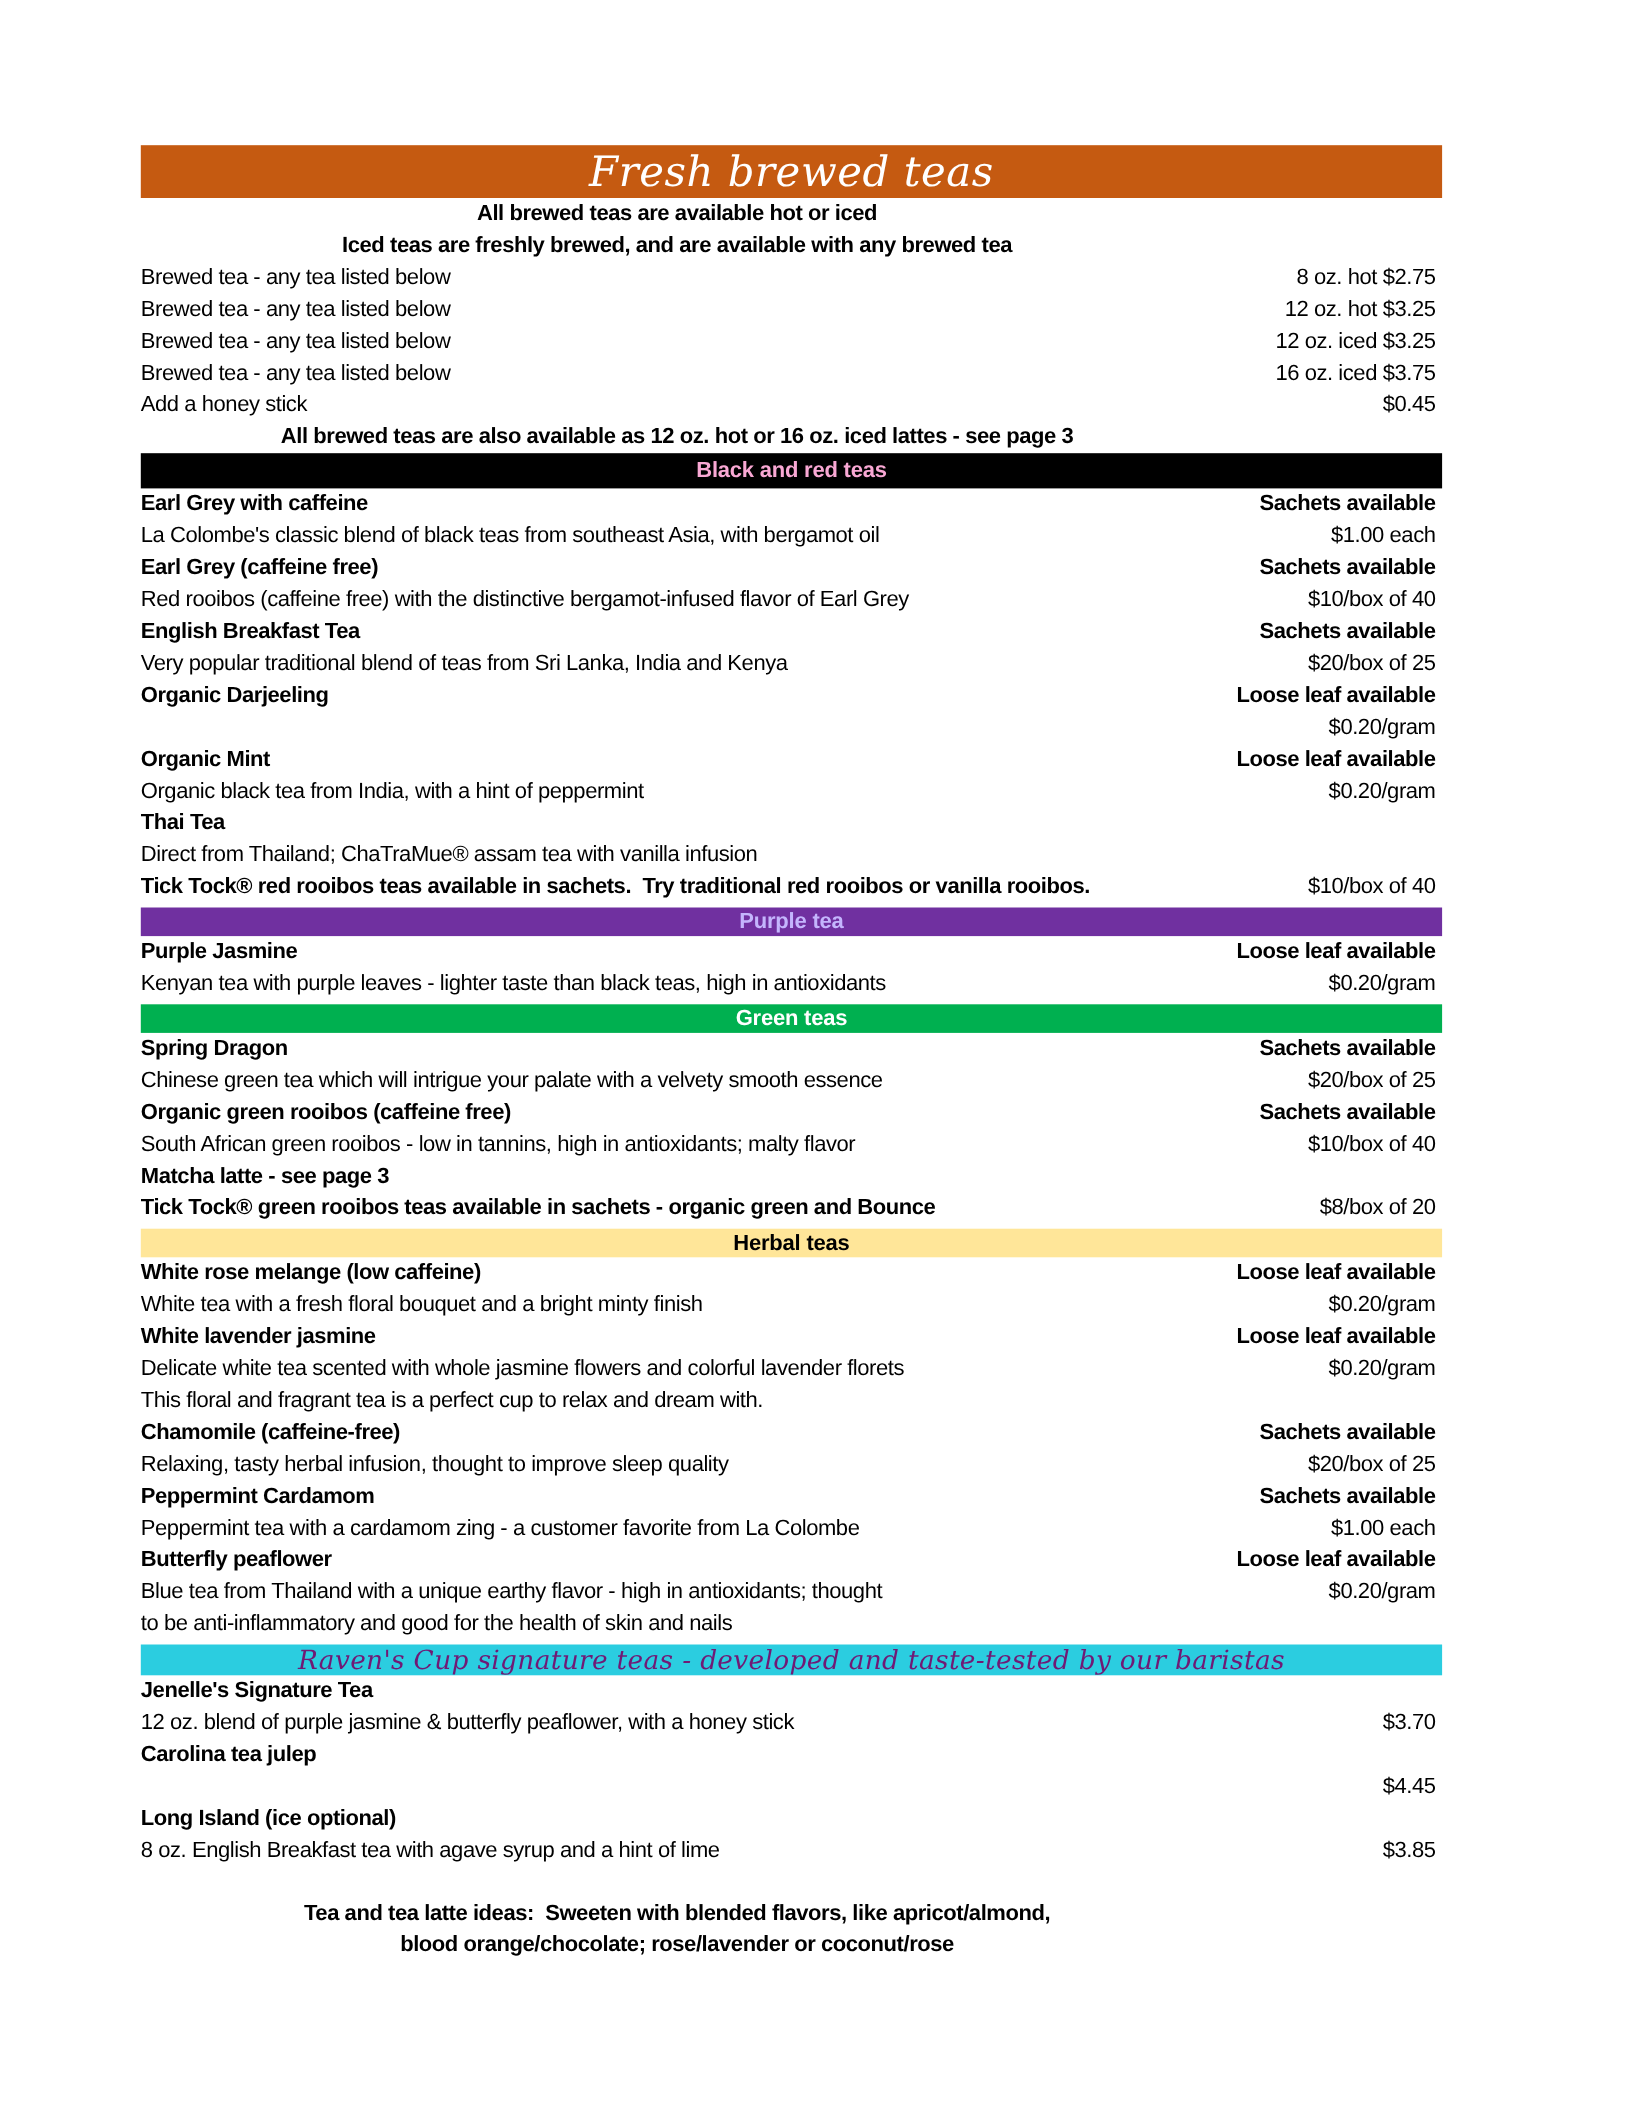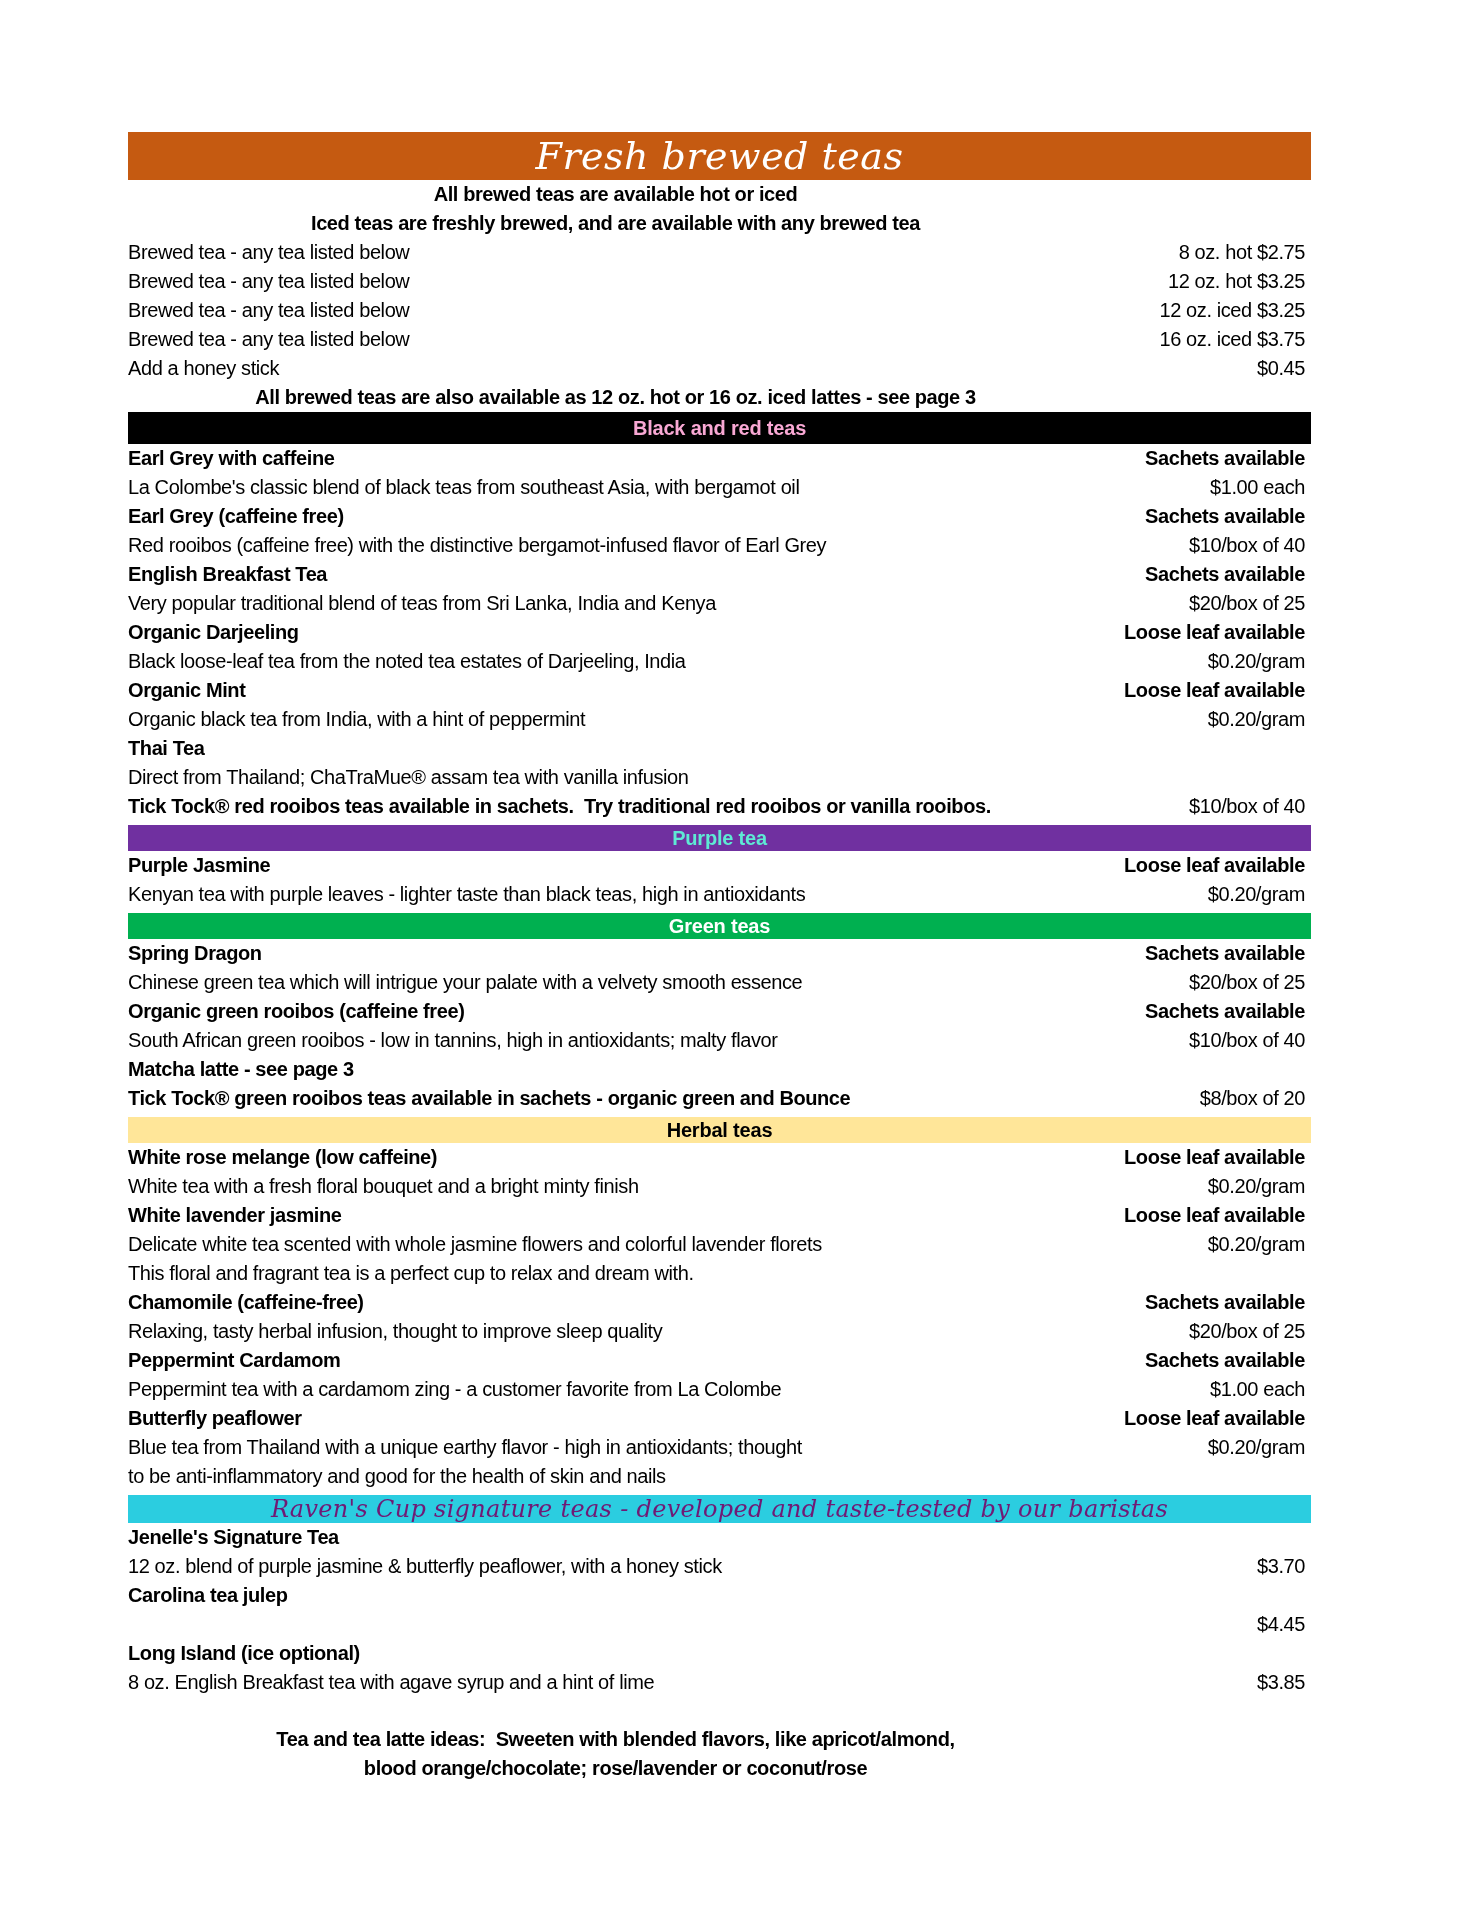--- a/index.html
+++ b/index.html
@@ -88,42 +88,41 @@
       </div>
       <div class="row">
         <span class="l">Very popular traditional blend of teas from Sri Lanka, India and Kenya</span>
         <span class="r">$20/box of 25</span>
       </div>
       <div class="row">
         <span class="l bold">Organic Darjeeling</span>
         <span class="r bold">Loose leaf available</span>
       </div>
       <div class="row">
-        <span class="l">Black loose-leaf tea from the noted tea estates of Darjeeling, India</span>
         <span class="r">$0.20/gram</span>
       </div>
       <div class="row">
         <span class="l bold">Organic Mint</span>
         <span class="r bold">Loose leaf available</span>
       </div>
       <div class="row">
         <span class="l">Organic black tea from India, with a hint of peppermint</span>
         <span class="r">$0.20/gram</span>
       </div>
       <div class="row">
         <span class="l bold">Thai Tea</span>
       </div>
       <div class="row">
         <span class="l">Direct from Thailand; ChaTraMue® assam tea with vanilla infusion</span>
       </div>
       <div class="row">
         <span class="l bold">Tick Tock® red rooibos teas available in sachets.  Try traditional red rooibos or vanilla rooibos.</span>
         <span class="r">$10/box of 40</span>
       </div>
-      <div class="bar" style="background: rgb(112, 48, 160); color: #5eead4;">Purple tea</div>
+      <div class="bar" style="background: rgb(112, 48, 160); color: #c4b5fd;">Purple tea</div>
       <div class="row">
         <span class="l bold">Purple Jasmine</span>
         <span class="r bold">Loose leaf available</span>
       </div>
       <div class="row">
         <span class="l">Kenyan tea with purple leaves - lighter taste than black teas, high in antioxidants</span>
         <span class="r">$0.20/gram</span>
       </div>
       <div class="bar" style="background: rgb(0, 176, 80); color: rgb(255, 255, 255);">Green teas</div>
       <div class="row">

